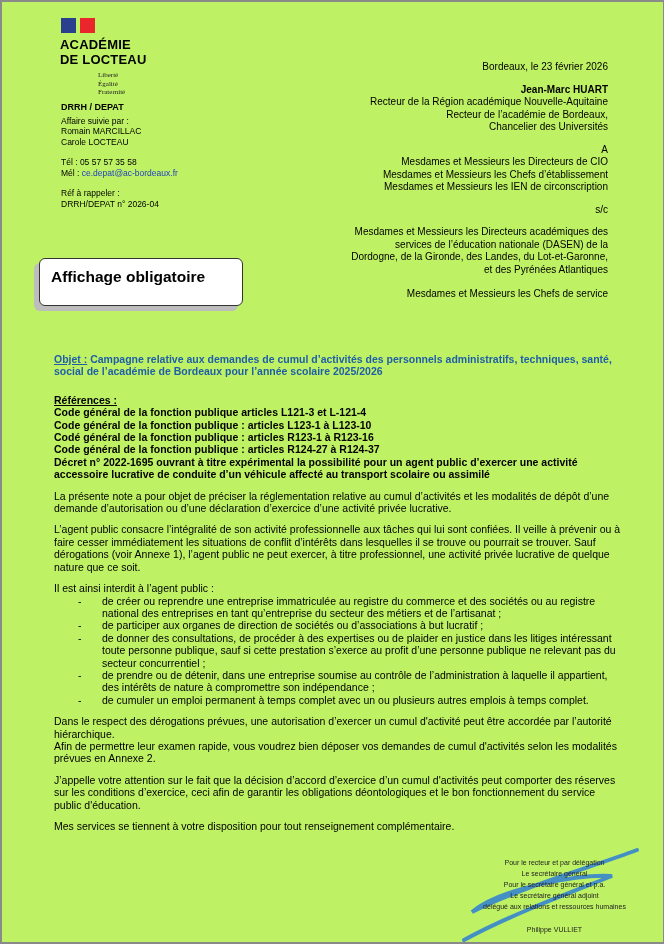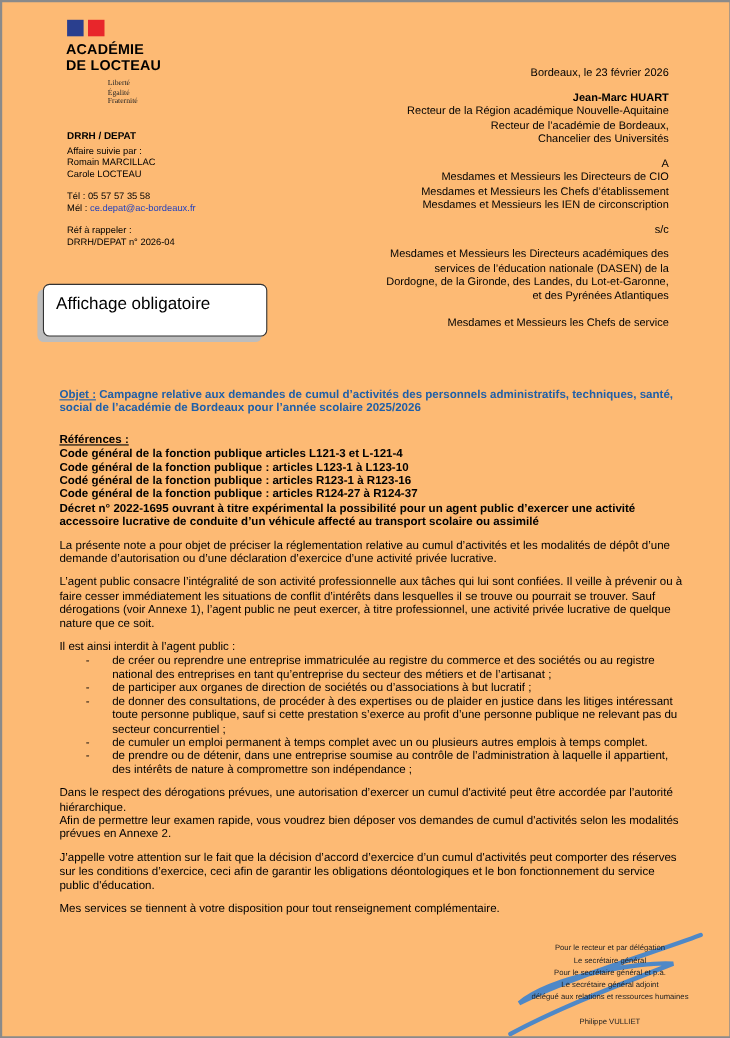--- a/index.html
+++ b/index.html
@@ -1,39 +1,39 @@
 <!DOCTYPE html>
 <html><head>
   <meta charset="utf-8">
   <style>
     * { box-sizing: border-box; margin: 0; padding: 0; }
     html, body { width: 664px; height: 944px; background: #ffffff; overflow: hidden; }
     body { font-family: "Liberation Sans", sans-serif; color: #000; }
     .page {
       position: relative; width: 664px; height: 944px;
-      border: 2px solid #8a8a8a; border-right-width: 1px; background: #fdba74;
+      border: 2px solid #8a8a8a; border-right-width: 1px; background: #bef264;
     }
     .flag { position: absolute; left: 59px; top: 16px; width: 34px; height: 15px; display: flex; }
     .flag .blue { width: 15px; height: 15px; background: #2a3f8e; }
     .flag .gap { width: 4px; position: relative; }
     .flag .red { width: 15px; height: 15px; background: #e8262b; }
     .logo-text { position: absolute; left: 58px; top: 35px; font-weight: bold; font-size: 13px; line-height: 15px; letter-spacing: 0.2px; color: #000; }
     .motto { position: absolute; left: 60px; top: 69px; font-family: "Liberation Serif", serif; font-size: 7px; line-height: 8.5px; color: #222; margin-left: 36px; }
-    .left-block { position: absolute; left: 59px; top: 116px; font-size: 8.5px; line-height: 10.5px; }
+    .left-block { position: absolute; left: 59px; top: 100px; font-size: 8.5px; line-height: 10.5px; }
     .left-block .dept { font-weight: bold; font-size: 9px; margin-bottom: 3px; }
     .left-block .sp { height: 10px; }
     .left-block a { color: #1f3fbf; text-decoration: none; }
     .right-block { position: absolute; right: 55px; top: 59px; text-align: right; font-size: 10px; line-height: 12.5px; }
     .right-block .p { margin-bottom: 10px; }
     .right-block b { font-weight: bold; }
     .affichage {
       position: absolute; left: 37px; top: 256px; width: 204px; height: 48px;
       border: 1px solid #333; border-radius: 6px; background: #fff;
       box-shadow: -5px 5px 0 #bdbdbd;
-      font-weight: normal; font-size: 15.5px; padding: 9px 0 0 11px;
+      font-weight: bold; font-size: 15.5px; padding: 9px 0 0 11px;
     }
     .content { position: absolute; left: 52px; top: 351px; width: 570px; font-size: 10.5px; line-height: 12.4px; }
     .objet { color: #1f5fa8; font-weight: bold; margin-bottom: 16px; }
     .objet .lbl { text-decoration: underline; }
     .refs { font-weight: bold; margin-bottom: 9px; }
     .refs .lbl { text-decoration: underline; }
     .para { margin-bottom: 9px; }
     .list { list-style: none; margin-left: 24px; margin-bottom: 9px; }
     .list li { position: relative; padding-left: 24px; }
     .list li::before { content: "-"; position: absolute; left: 0; }
@@ -113,22 +113,22 @@
     </div>
 
     <p class="para">La présente note a pour objet de préciser la réglementation relative au cumul d’activités et les modalités de dépôt d’une demande d’autorisation ou d’une déclaration d’exercice d’une activité privée lucrative.</p>
     <p class="para">L’agent public consacre l’intégralité de son activité professionnelle aux tâches qui lui sont confiées. Il veille à prévenir ou à faire cesser immédiatement les situations de conflit d’intérêts dans lesquelles il se trouve ou pourrait se trouver. Sauf dérogations (voir Annexe 1), l’agent public ne peut exercer, à titre professionnel, une activité privée lucrative de quelque nature que ce soit.</p>
 
     <div>Il est ainsi interdit à l’agent public :</div>
     <ul class="list">
       <li>de créer ou reprendre une entreprise immatriculée au registre du commerce et des sociétés ou au registre national des entreprises en tant qu’entreprise du secteur des métiers et de l’artisanat ;</li>
       <li>de participer aux organes de direction de sociétés ou d’associations à but lucratif ;</li>
       <li>de donner des consultations, de procéder à des expertises ou de plaider en justice dans les litiges intéressant toute personne publique, sauf si cette prestation s’exerce au profit d’une personne publique ne relevant pas du secteur concurrentiel ;</li>
+      <li>de prendre ou de détenir, dans une entreprise soumise au contrôle de l’administration à laquelle il appartient, des intérêts de nature à compromettre son indépendance ;</li>
       <li>de cumuler un emploi permanent à temps complet avec un ou plusieurs autres emplois à temps complet.</li>
-      <li>de prendre ou de détenir, dans une entreprise soumise au contrôle de l’administration à laquelle il appartient, des intérêts de nature à compromettre son indépendance ;</li>
     </ul>
 
     <div class="para">
       <div>Dans le respect des dérogations prévues, une autorisation d’exercer un cumul d'activité peut être accordée par l’autorité hiérarchique.</div>
       <div>Afin de permettre leur examen rapide, vous voudrez bien déposer vos demandes de cumul d'activités selon les modalités prévues en Annexe 2.</div>
     </div>
     <p class="para">J’appelle votre attention sur le fait que la décision d’accord d’exercice d’un cumul d'activités peut comporter des réserves sur les conditions d’exercice, ceci afin de garantir les obligations déontologiques et le bon fonctionnement du service public d'éducation.</p>
     <p class="para">Mes services se tiennent à votre disposition pour tout renseignement complémentaire.</p>
   </div>
 

